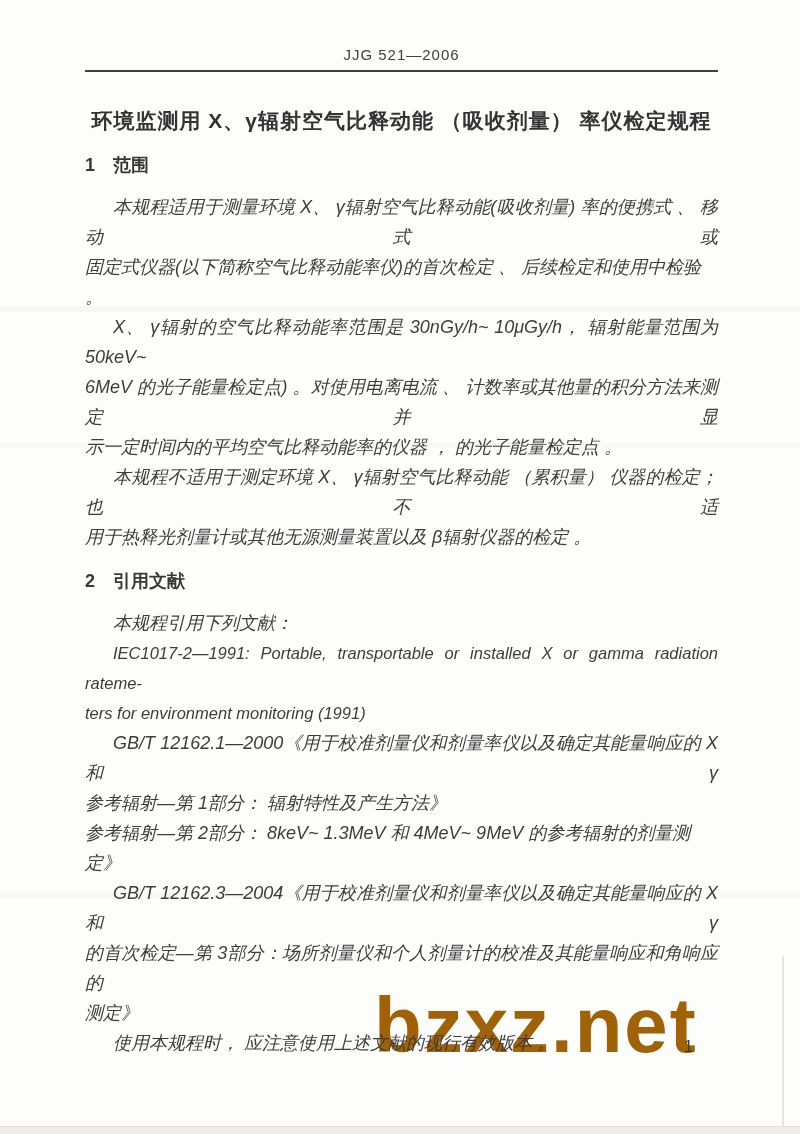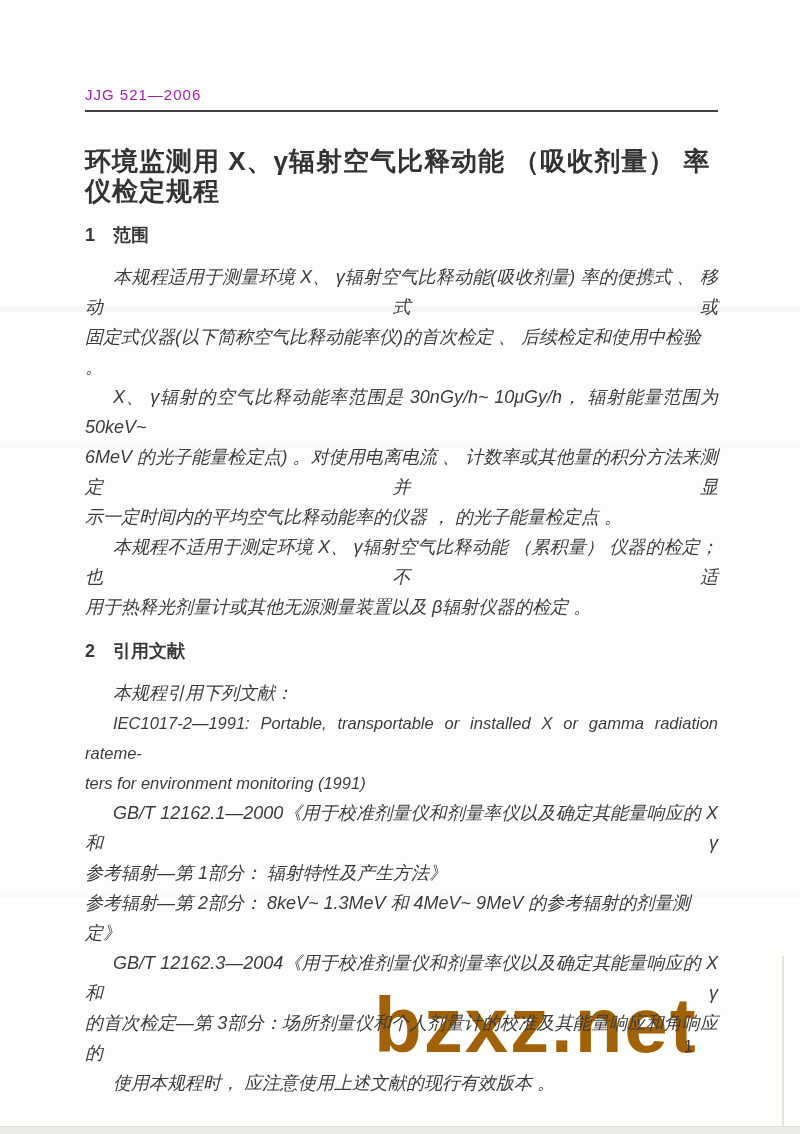--- a/index.html
+++ b/index.html
@@ -30,35 +30,35 @@
     z-index: 1;
     user-select: none;
   }
   .content {
     position: absolute;
     left: 85px; right: 82px; top: 0;
     z-index: 2;
     color: #3c3c3c;
   }
   .doc-header {
-    margin-top: 86px;
-    text-align: left;
+    margin-top: 46px;
+    text-align: center;
     font-size: 15px;
     letter-spacing: 1px;
-    color: #a21caf;
+    color: #404040;
   }
   .rule {
     margin-top: 7px;
     border-top: 2px solid #3f3f3f;
     height: 0;
   }
   .doc-title {
     margin: 34px 0 0 0;
-    text-align: left;
-    font-size: 26px;
+    text-align: center;
+    font-size: 21px;
     font-weight: 700;
     letter-spacing: 1px;
     color: #333333;
     line-height: 30px;
   }
   .body-blocks { margin-top: 0; }
   .body-blocks .h2 {
     font-size: 18px;
     font-weight: 600;
     line-height: 26px;
@@ -129,19 +129,20 @@
         <div class="p">用于热释光剂量计或其他无源测量装置以及 β辐射仪器的检定 。</div>
         <div class="h2">2　引用文献</div>
         <div class="p indent">本规程引用下列文献：</div>
         <div class="p indent fill en">IEC1017-2—1991: Portable, transportable or installed X or gamma radiation rateme-</div>
         <div class="p en">ters for environment monitoring (1991)</div>
         <div class="p indent fill">GB/T 12162.1—2000《用于校准剂量仪和剂量率仪以及确定其能量响应的 X 和 γ</div>
         <div class="p">参考辐射—第 1部分： 辐射特性及产生方法》</div>
         <div class="p">参考辐射—第 2部分： 8keV~ 1.3MeV 和 4MeV~ 9MeV 的参考辐射的剂量测定》</div>
         <div class="p indent fill">GB/T 12162.3—2004《用于校准剂量仪和剂量率仪以及确定其能量响应的 X 和 γ</div>
         <div class="p fill">的首次检定—第 3部分：场所剂量仪和个人剂量计的校准及其能量响应和角响应的</div>
+        <div class="p">测定》</div>
         <div class="p indent">使用本规程时， 应注意使用上述文献的现行有效版本 。</div>
       </div>
   </div>
 
   <div class="page-number">1</div>
 
 </div>
 
 </body></html>

